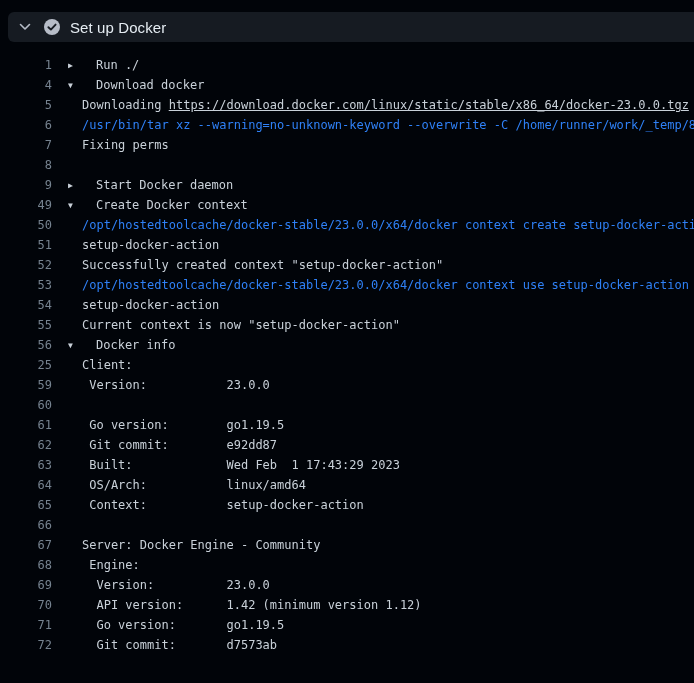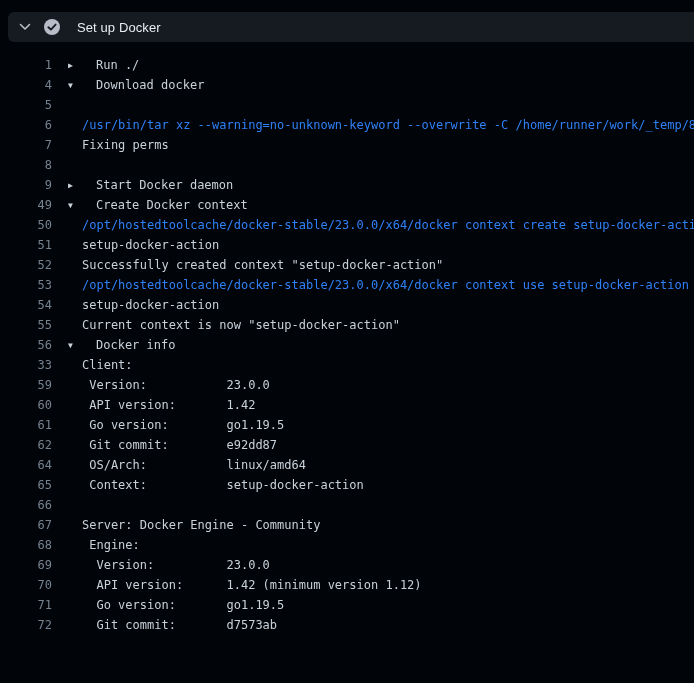--- a/index.html
+++ b/index.html
@@ -37,23 +37,23 @@
     display:flex;align-items:center;justify-content:center;
     flex:0 0 auto;
   }
   .status{
     width:16px;height:16px;
     margin-left:12px;
     display:flex;align-items:center;justify-content:center;
     flex:0 0 auto;
   }
   .step-title{
-    margin-left:17px;
+    margin-left:10px;
     color:var(--header-text);
-    font-size:13px;
+    font-size:15px;
     font-weight:400;
     letter-spacing:.1px;
     white-space:nowrap;
   }
 
   
   .log{
     position:absolute;
     top:42px;left:0;right:0;bottom:0;
     padding-top:13px;
@@ -117,38 +117,39 @@
         <circle cx="8" cy="8" r="8" fill="#b7bdc8"></circle>
         <path d="M4.4 8.2 L6.9 10.6 L11.6 5.6" fill="none" stroke="#161b22" stroke-width="1.9" stroke-linecap="round" stroke-linejoin="round"></path>
       </svg>
     </span>
     <span class="step-title">Set up Docker</span>
   </div>
 
   <div class="log">
       <div class="row"><span class="num">1</span><span class="marker">▶</span><span class="gtitle">Run ./</span></div>
       <div class="row"><span class="num">4</span><span class="marker">▼</span><span class="gtitle">Download docker</span></div>
-      <div class="row"><span class="num">5</span></div>
+      <div class="row"><span class="num">5</span><span class="txt">Downloading <a class="loglink">https://download.docker.com/linux/static/stable/x86_64/docker-23.0.0.tgz</a></span></div>
       <div class="row"><span class="num">6</span><span class="txt cmd">/usr/bin/tar xz --warning=no-unknown-keyword --overwrite -C /home/runner/work/_temp/8c93</span></div>
       <div class="row"><span class="num">7</span><span class="txt">Fixing perms</span></div>
       <div class="row"><span class="num">8</span></div>
       <div class="row"><span class="num">9</span><span class="marker">▶</span><span class="gtitle">Start Docker daemon</span></div>
       <div class="row"><span class="num">49</span><span class="marker">▼</span><span class="gtitle">Create Docker context</span></div>
       <div class="row"><span class="num">50</span><span class="txt cmd">/opt/hostedtoolcache/docker-stable/23.0.0/x64/docker context create setup-docker-action</span></div>
       <div class="row"><span class="num">51</span><span class="txt">setup-docker-action</span></div>
       <div class="row"><span class="num">52</span><span class="txt">Successfully created context "setup-docker-action"</span></div>
       <div class="row"><span class="num">53</span><span class="txt cmd">/opt/hostedtoolcache/docker-stable/23.0.0/x64/docker context use setup-docker-action</span></div>
       <div class="row"><span class="num">54</span><span class="txt">setup-docker-action</span></div>
       <div class="row"><span class="num">55</span><span class="txt">Current context is now "setup-docker-action"</span></div>
       <div class="row"><span class="num">56</span><span class="marker">▼</span><span class="gtitle">Docker info</span></div>
-      <div class="row"><span class="num">33</span><span class="txt">Client:</span></div>
+      <div class="row"><span class="num">25</span><span class="txt">Client:</span></div>
       <div class="row"><span class="num">59</span><span class="txt"> Version:           23.0.0</span></div>
-      <div class="row"><span class="num">60</span><span class="txt"> API version:       1.42</span></div>
+      <div class="row"><span class="num">60</span></div>
       <div class="row"><span class="num">61</span><span class="txt"> Go version:        go1.19.5</span></div>
       <div class="row"><span class="num">62</span><span class="txt"> Git commit:        e92dd87</span></div>
+      <div class="row"><span class="num">63</span><span class="txt"> Built:             Wed Feb  1 17:43:29 2023</span></div>
       <div class="row"><span class="num">64</span><span class="txt"> OS/Arch:           linux/amd64</span></div>
       <div class="row"><span class="num">65</span><span class="txt"> Context:           setup-docker-action</span></div>
       <div class="row"><span class="num">66</span><span class="txt"></span></div>
       <div class="row"><span class="num">67</span><span class="txt">Server: Docker Engine - Community</span></div>
       <div class="row"><span class="num">68</span><span class="txt"> Engine:</span></div>
       <div class="row"><span class="num">69</span><span class="txt">  Version:          23.0.0</span></div>
       <div class="row"><span class="num">70</span><span class="txt">  API version:      1.42 (minimum version 1.12)</span></div>
       <div class="row"><span class="num">71</span><span class="txt">  Go version:       go1.19.5</span></div>
       <div class="row"><span class="num">72</span><span class="txt">  Git commit:       d7573ab</span></div>
     </div>

